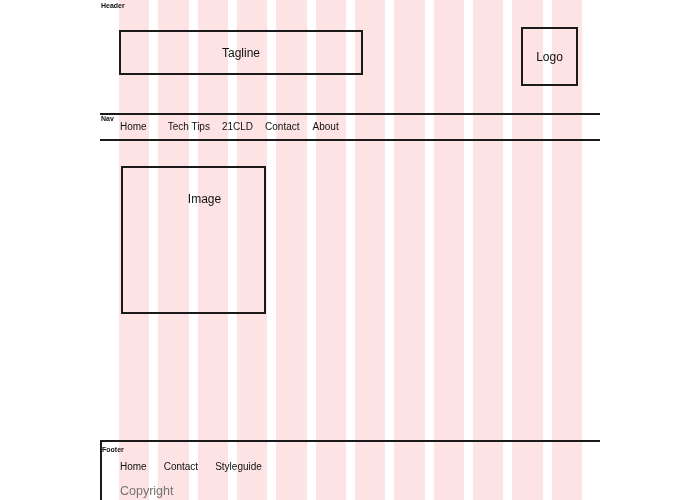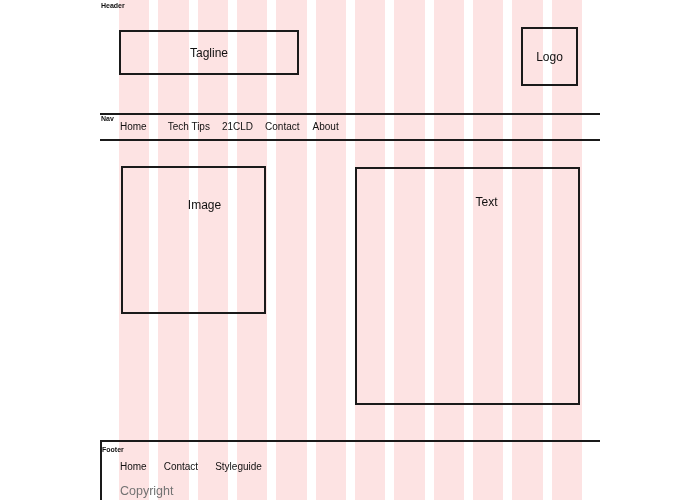--- a/index.html
+++ b/index.html
@@ -39,25 +39,25 @@
 
   .wire-box {
     position: absolute;
     border: 2px solid #1a1a1a;
     background: transparent;
     font-size: 12px;
     color: #111111;
   }
   .center-box { display: flex; align-items: center; justify-content: center; }
 
-  #tagline-box { left: 119px; top: 30px;  width: 180px; height: 45px; }
+  #tagline-box { left: 119px; top: 30px;  width: 244px; height: 45px; }
   #logo-box    { left: 521px; top: 27px;  width: 57px;  height: 59px; }
 
   #image-box   { left: 121px; top: 166px; width: 145px; height: 148px;
-                 text-align: center; padding-top: 30px; }
+                 text-align: center; padding-top: 24px; }
   #image-box .ph-label { display: inline-block; margin-left: 22px; }
 
   #text-box    { left: 355px; top: 167px; width: 225px; height: 238px;
                  text-align: center; padding-top: 26px; }
   #text-box .ph-label { display: inline-block; margin-left: 38px; }
 
   .hrule {
     position: absolute;
     left: 100px; width: 500px; height: 2px;
     background: #1a1a1a;
@@ -136,23 +136,20 @@
     <span class="nav-item">Contact</span>
     <span class="nav-item">About</span>
   </div>
 
   <div class="hrule" id="nav-rule-bottom"></div>
 
   <div class="wire-box" id="image-box">
     <span class="ph-label">Image</span>
   </div>
 
-  <div class="wire-box" id="text-box">
-    <span class="ph-label">Text</span>
-  </div>
 
   <div class="hrule" id="footer-rule"></div>
   <div id="footer-left-border"></div>
   <div class="section-label" id="footer-label">Footer</div>
 
   <div class="link-row" id="footer-links">
     <span class="footer-item">Home</span>
     <span class="footer-item">Contact</span>
     <span class="footer-item">Styleguide</span>
   </div>

